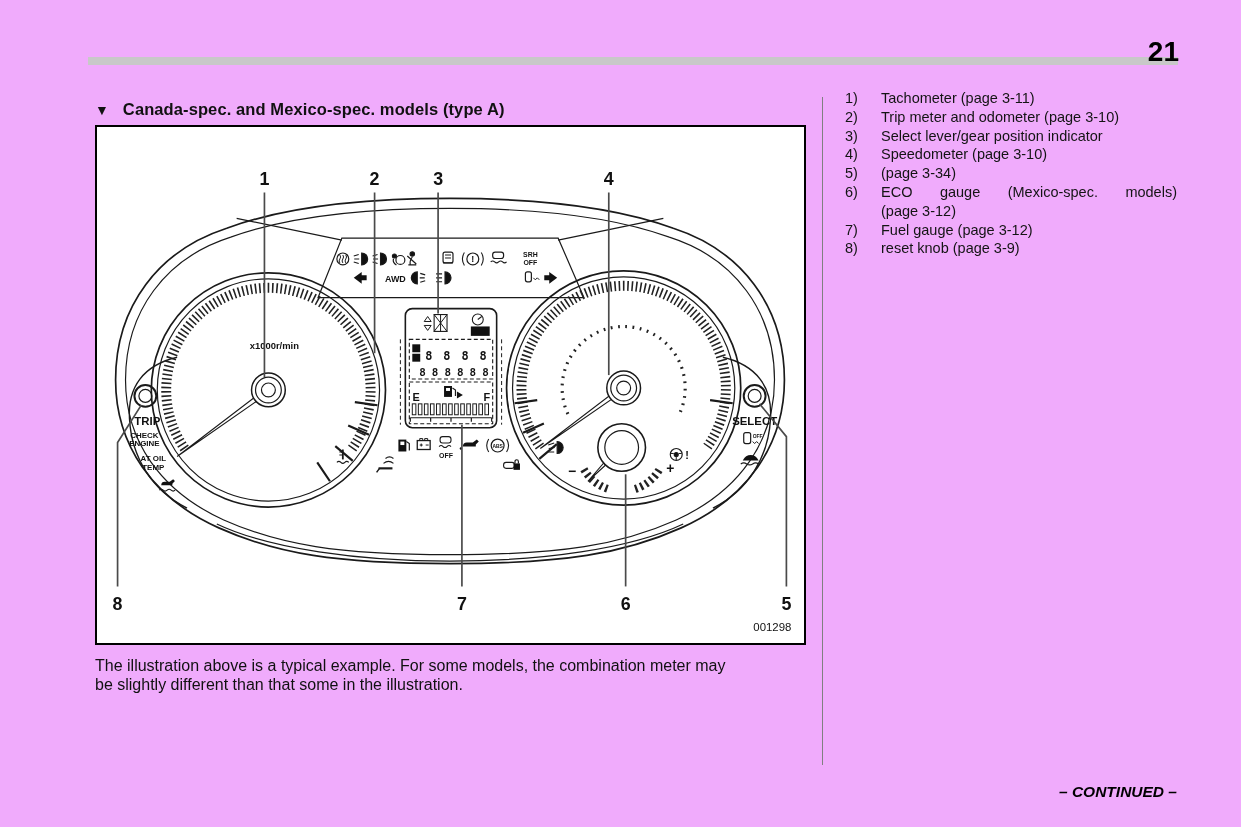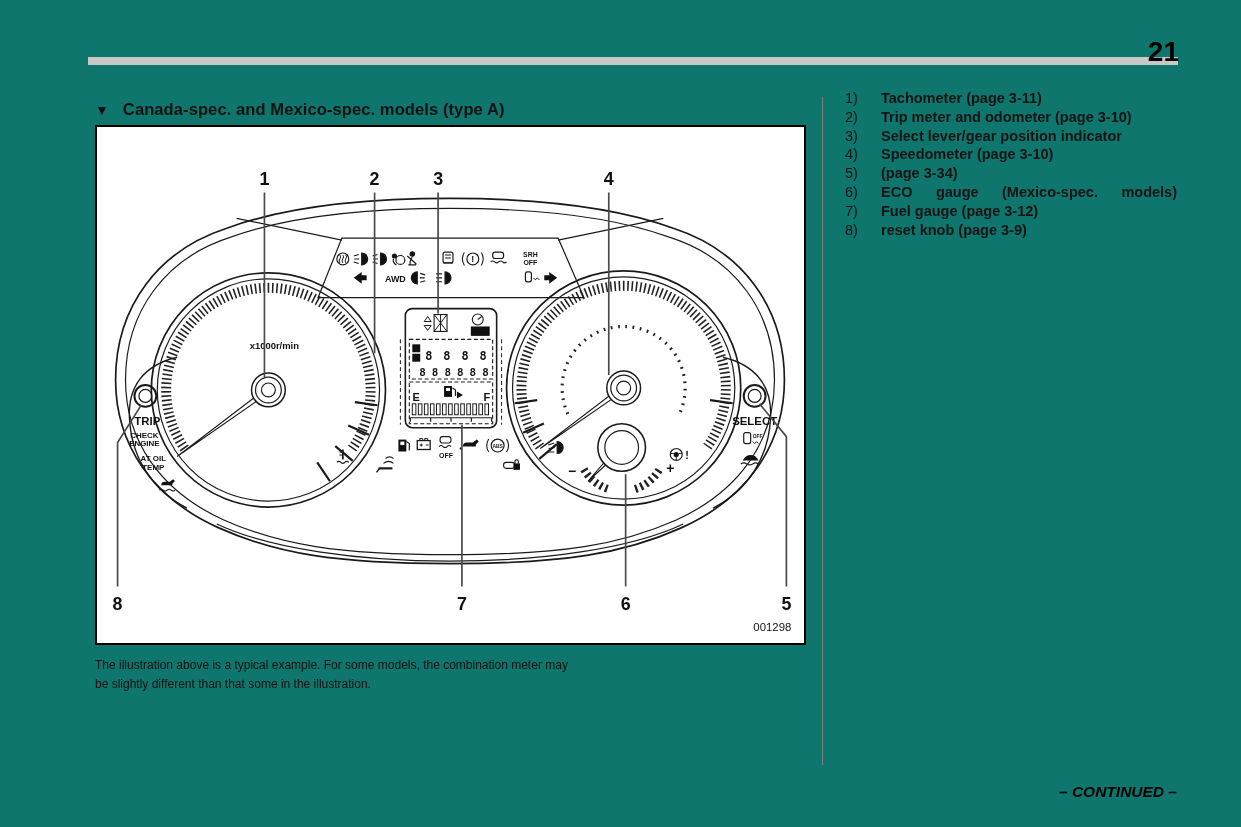--- a/index.html
+++ b/index.html
@@ -1,44 +1,44 @@
 <!DOCTYPE html>
 <html><head>
 <meta charset="utf-8">
 <style>
   html,body{margin:0;padding:0;background:#e8e8e8;}
-  #page{position:relative;width:1241px;height:827px;background:#0f766e;
+  #page{position:relative;width:1241px;height:827px;background:#f0abfc;
         font-family:"Liberation Sans",sans-serif;color:#111;overflow:hidden;}
 
   
   #top-rule{position:absolute;left:88px;top:57px;width:1090px;height:8px;background:#c8c8c8;}
   #page-number{position:absolute;right:62px;top:38px;font-size:28px;font-weight:bold;color:#000;
                background:transparent;line-height:1;}
 
   
   #heading{position:absolute;left:95px;top:100px;display:flex;align-items:center;gap:14px;}
   #heading .marker{font-size:14px;line-height:1;}
   #heading .title{font-size:16.5px;font-weight:bold;letter-spacing:.1px;}
 
   
   #figure-box{position:absolute;left:95px;top:125px;width:711px;height:520px;border:2px solid #000;
               box-sizing:border-box;background:#fff;}
   #figure-box svg{display:block;width:707px;height:516px;}
   svg text{font-family:"Liberation Sans",sans-serif;fill:#111;}
   .mono{font-family:"DejaVu Sans Mono",monospace;}
 
   
-  #caption{position:absolute;left:95px;top:656px;width:725px;font-size:12px;line-height:19px;color:#111;}
+  #caption{position:absolute;left:95px;top:656px;width:725px;font-size:16px;line-height:19px;color:#111;}
 
   
   #divider{position:absolute;left:822px;top:97px;width:1px;height:668px;background:#808080;}
   #legend-list{position:absolute;left:845px;top:89px;width:332px;font-size:14.5px;line-height:18.8px;color:#141414;}
   .lg-row{display:flex;}
   .lg-num{width:36px;flex:none;}
-  .lg-text{flex:1;font-weight:bold;}
+  .lg-text{flex:1;}
   .jline{text-align:justify;text-align-last:justify;}
 
   
   #continued{position:absolute;right:64px;top:783px;font-size:15.5px;font-weight:bold;font-style:italic;color:#000;}
 </style>
 </head>
 <body>
 <div id="page">
 
   <div id="top-rule"></div>
@@ -355,20 +355,21 @@
       <div class="lg-row">
         <div class="lg-num">5)</div>
         <div class="lg-text">
           <div>(page 3-34)</div>
         </div>
       </div>
       <div class="lg-row">
         <div class="lg-num">6)</div>
         <div class="lg-text">
           <div class="jline">ECO gauge (Mexico-spec. models)</div>
+          <div>(page 3-12)</div>
         </div>
       </div>
       <div class="lg-row">
         <div class="lg-num">7)</div>
         <div class="lg-text">
           <div>Fuel gauge (page 3-12)</div>
         </div>
       </div>
       <div class="lg-row">
         <div class="lg-num">8)</div>

